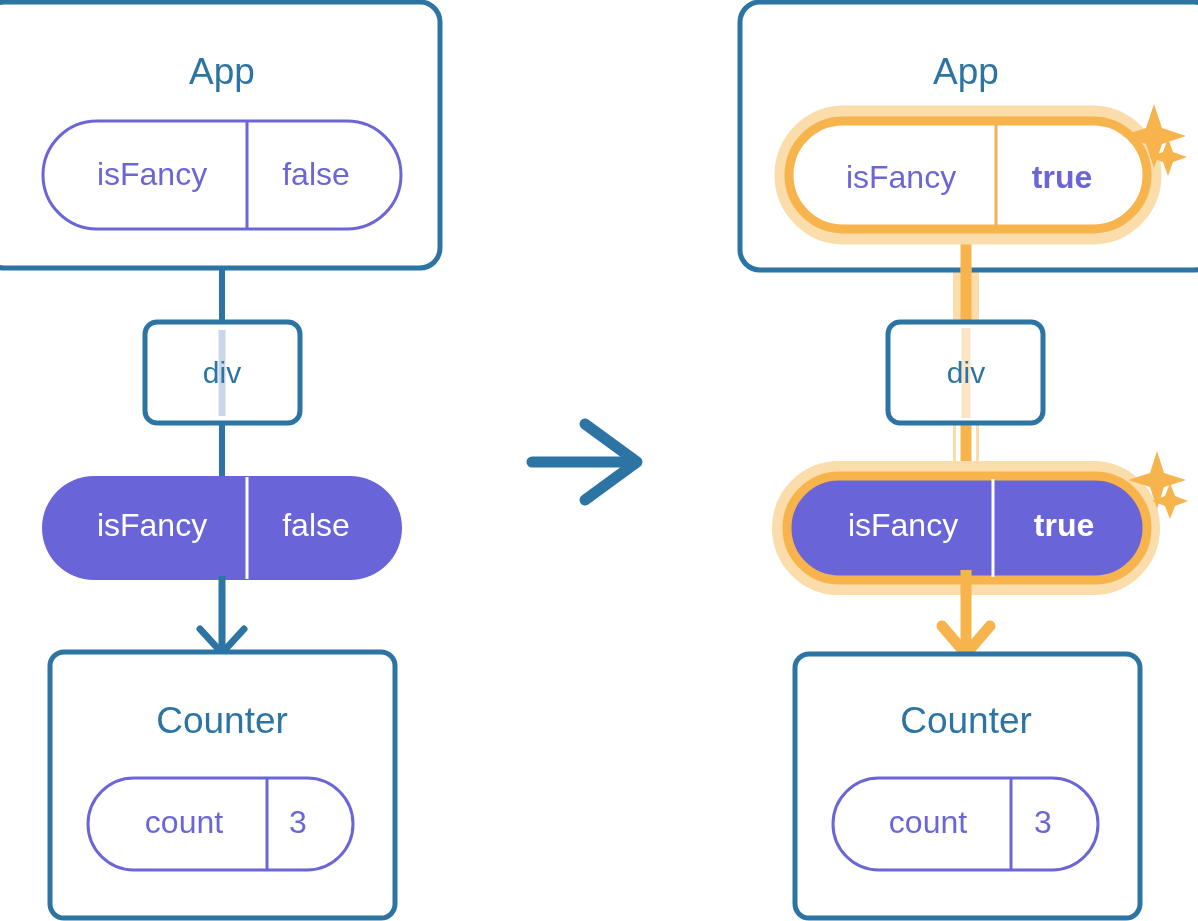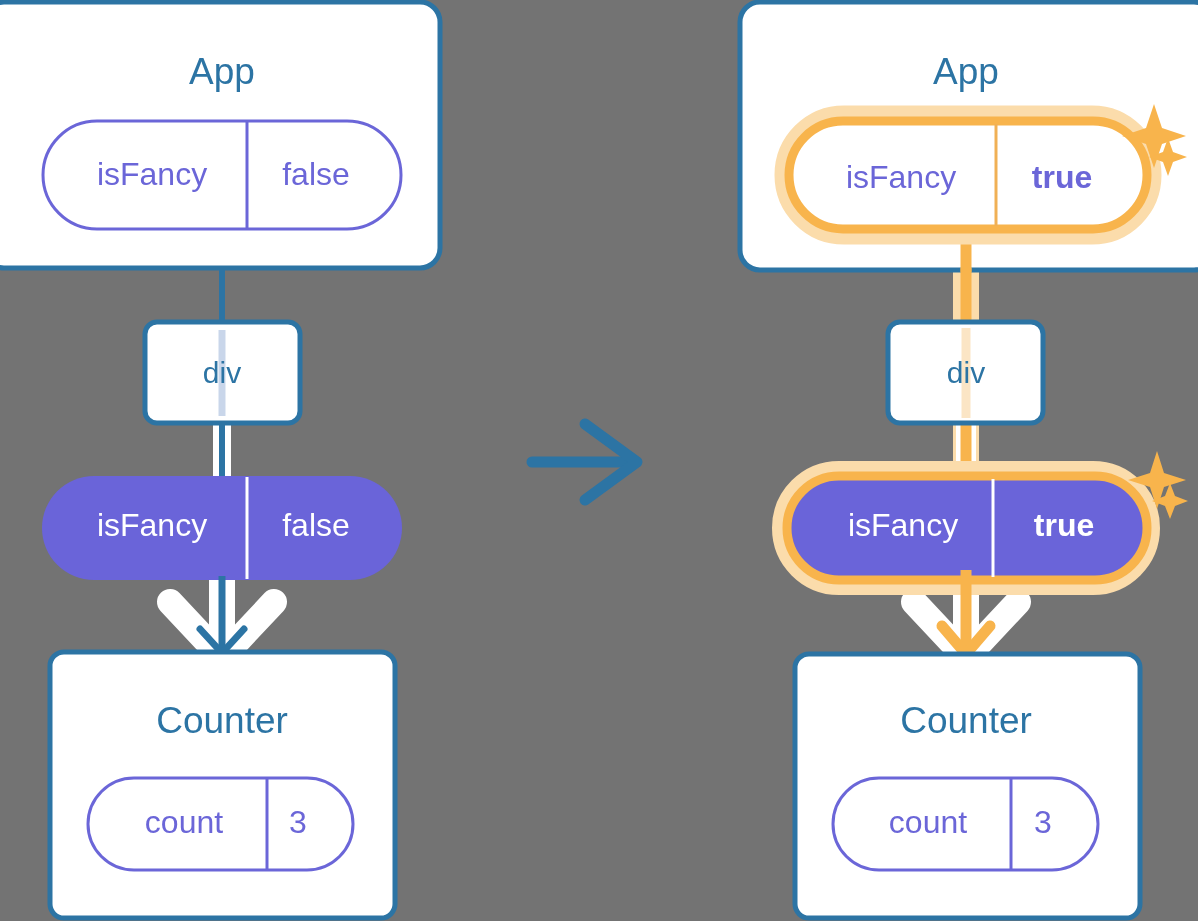--- a/index.html
+++ b/index.html
@@ -10,21 +10,21 @@
   body {
     width: 1198px;
     height: 921px;
     font-family: "Liberation Sans", sans-serif;
     overflow: hidden;
   }
   #stage {
     position: relative;
     width: 1198px;
     height: 921px;
-    background: #737373;
+    background: #ffffff;
   }
   #stage svg {
     position: absolute;
     top: 0;
     left: 0;
   }
   .node-title {
     font-size: 37px;
     fill: #2b6cb0;
     text-anchor: middle;

